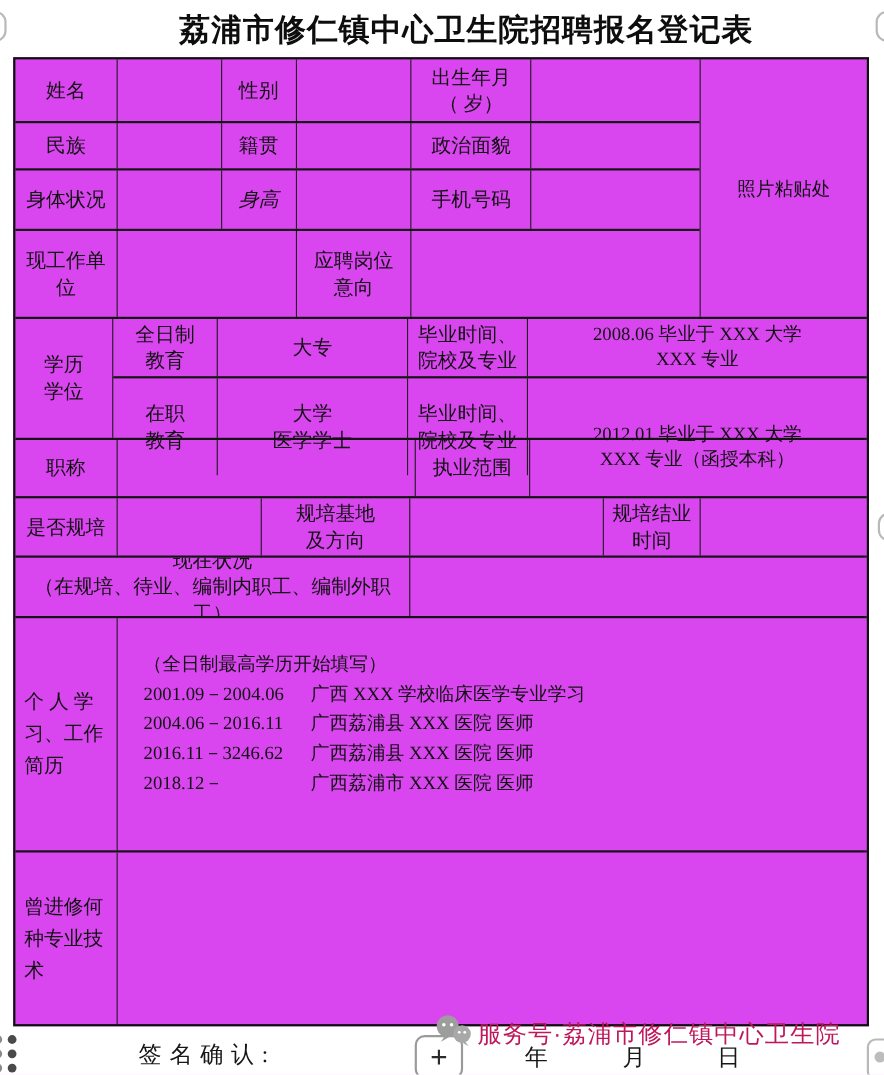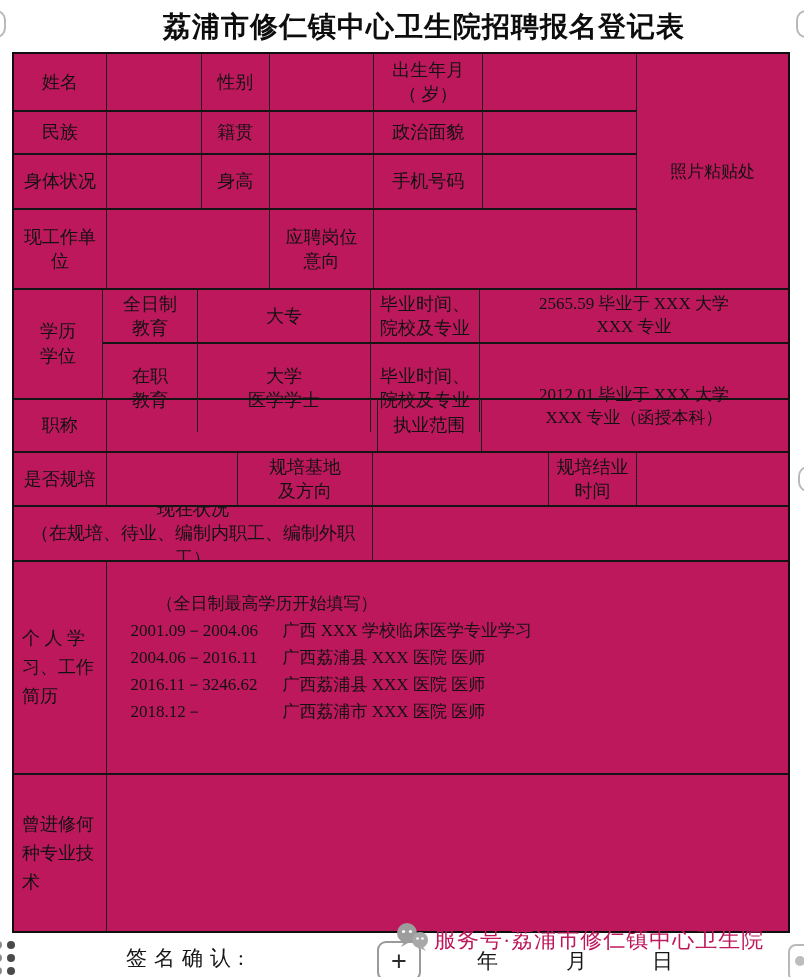--- a/index.html
+++ b/index.html
@@ -12,21 +12,21 @@
   }
   .doc-title {
     position:absolute; left:0; top:8px; width:804px;
     text-align:center; font-size:28px; font-weight:bold;
     letter-spacing:1px; color:#0d0d0d;padding-left:44px;
   }
   
   .form-table {
     position:absolute; left:12px; top:52px; width:778px; height:881px;
     border:2px solid #0f0f0f; display:flex; flex-direction:column;
-    background:#be185d;
+    background:#d946ef;
   }
   .r { display:flex; border-bottom:2px solid #141414; }
   .r.last { border-bottom:none; flex:1; }
   .c {
     display:flex; align-items:center; justify-content:center;
     text-align:center; border-right:1px solid #1c1c1c;
     white-space:pre-line; font-size:18px; line-height:1.35;
     padding:2px 4px; overflow:hidden;
   }
   .c:last-child { border-right:none; }
@@ -40,21 +40,21 @@
   
   .sectionB { display:flex; border-bottom:2px solid #141414; height:110px; }
   .edu-label { width:93px; display:flex; align-items:center; justify-content:center; border-right:1px solid #1c1c1c; white-space:pre-line; font-size:18px; line-height:1.4; text-align:center; }
   .rightB { flex:1; display:flex; flex-direction:column; }
   .rightB .r:last-child { border-bottom:none; flex:1; }
   
   .resume-content { display:flex; flex-direction:column; align-items:flex-start; justify-content:flex-start; padding:28px 8px 8px 24px; font-size:17px; line-height:27px; white-space:normal; }
   .resume-line { display:flex; }
   .resume-period { width:152px; flex-shrink:0; text-align:left; }
   .resume-detail { text-align:left; }
-  .resume-hint { text-align:left;margin-left:26px; }
+  .resume-hint { text-align:left; }
   .vlabel { line-height:29px; }
   
   .footer-text { position:absolute; font-size:21px; color:#161616; }
   .sig { left:126px; top:944px; letter-spacing:7px; }
   .ymd-y { left:477px; top:947px; }
   .ymd-m { left:566px; top:947px; }
   .ymd-d { left:652px; top:947px; }
   .plus-box {
     position:absolute; left:377px; top:941px; width:44px; height:40px;
     border:2px solid #9a9a9a; border-radius:9px; background:#fff;
@@ -103,21 +103,21 @@
           <div class="c" style="width:93px;">民族</div>
           <div class="c blank" style="width:95px;"></div>
           <div class="c" style="width:68px;">籍贯</div>
           <div class="c blank" style="width:105px;"></div>
           <div class="c" style="width:109px;">政治面貌</div>
           <div class="c blank" style="width:153px;"></div>
         </div>
         <div class="r" style="height:55px;">
           <div class="c" style="width:93px;">身体状况</div>
           <div class="c blank" style="width:95px;"></div>
-          <div class="c" style="width:68px;">身高</div>
+          <div class="c" style="width:68px;font-style:italic;">身高</div>
           <div class="c blank" style="width:105px;"></div>
           <div class="c" style="width:109px;">手机号码</div>
           <div class="c blank" style="width:153px;"></div>
         </div>
         <div class="r">
           <div class="c" style="width:93px;">现工作单位</div>
           <div class="c blank" style="width:163px;"></div>
           <div class="c" style="width:105px;">应聘岗位
 意向</div>
           <div class="c blank" style="width:262px;"></div>
@@ -129,21 +129,21 @@
     <div class="sectionB">
       <div class="edu-label">学历
 学位</div>
       <div class="rightB">
         <div class="r" style="height:54px;">
           <div class="c" style="width:95px;">全日制
 教育</div>
           <div class="c" style="width:173px;">大专</div>
           <div class="c" style="width:109px;">毕业时间、
 院校及专业</div>
-          <div class="c small" style="width:308px;">2565.59 毕业于 XXX 大学
+          <div class="c small" style="width:308px;">2008.06 毕业于 XXX 大学
 XXX 专业</div>
         </div>
         <div class="r">
           <div class="c" style="width:95px;">在职
 教育</div>
           <div class="c" style="width:173px;">大学
 医学学士</div>
           <div class="c" style="width:109px;">毕业时间、
 院校及专业</div>
           <div class="c small" style="width:308px;margin-top:38px;">2012.01 毕业于 XXX 大学

